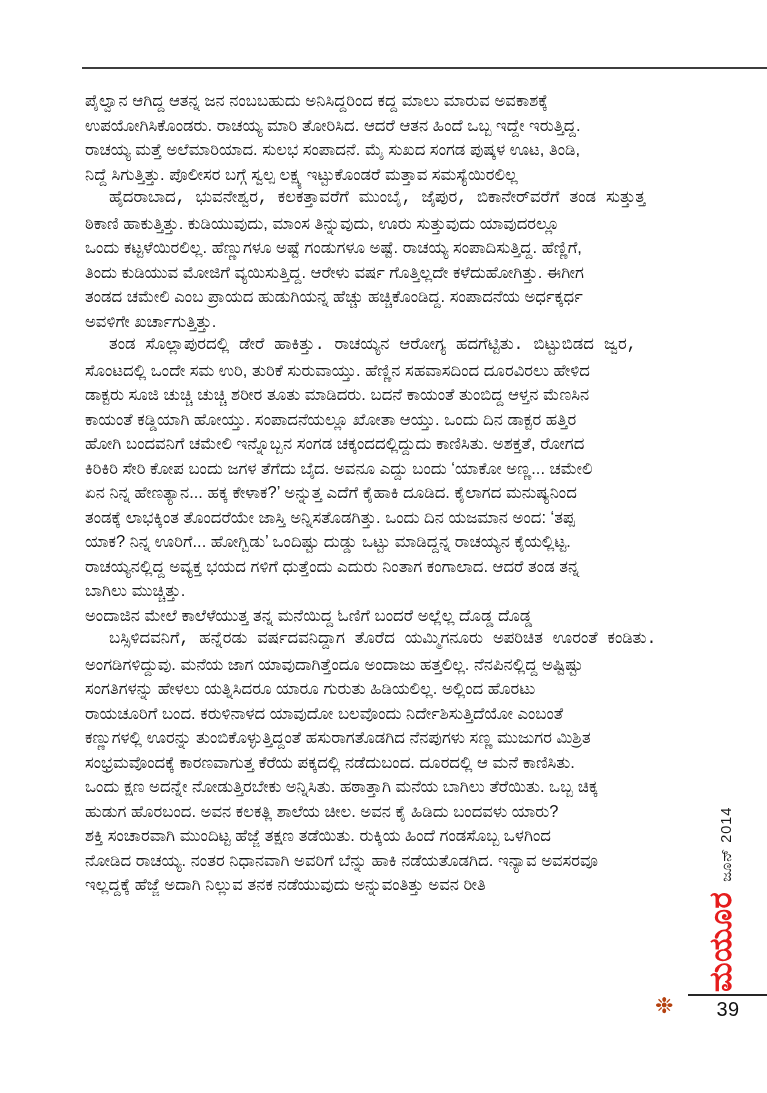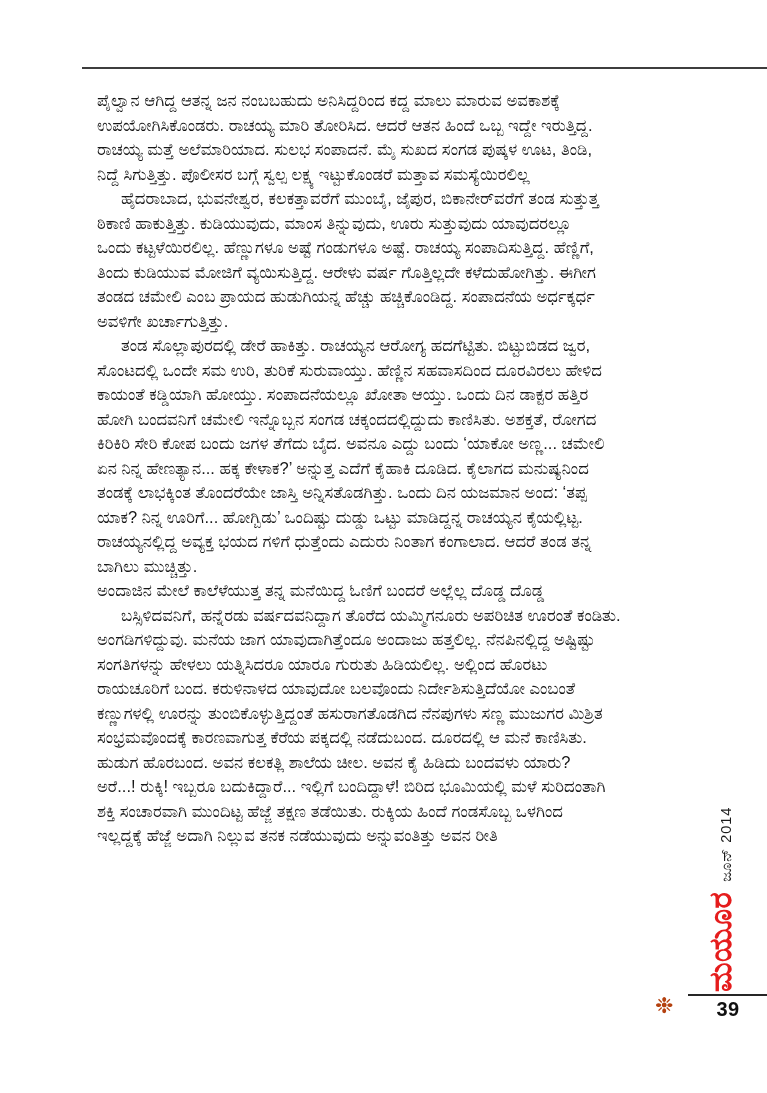--- a/index.html
+++ b/index.html
@@ -33,24 +33,24 @@
     top: 88px;
     width: 582px;
     color: #161616;
     font-size: 16.5px;
   }
   .body-text .line {
     height: 24.5px;
     line-height: 24.5px;
     white-space: nowrap;
     overflow: visible;
-    margin-left: 12px;
   }
   .body-text .line.indent {
     padding-left: 24px;
+    font-family: Liberation Mono, monospace;
   }
   .spine {
     position: absolute;
     left: 703px;
     top: 992px;
     width: 196px;
     height: 54px;
     transform: rotate(-90deg);
     transform-origin: top left;
     display: flex;
@@ -85,21 +85,21 @@
     line-height: 24px;
     color: #b4410f;
   }
   .page-number {
     position: absolute;
     left: 700px;
     top: 998px;
     width: 56px;
     text-align: center;
     font-size: 20px;
-    font-weight: bold;
+    font-weight: normal;
     color: #111111;
     letter-spacing: 0.5px;
   }
 </style>
 </head>
 <body>
 
 <div class="page">
 
   <div class="top-rule"></div>
@@ -110,38 +110,40 @@
       <div class="line">ರಾಚಯ್ಯ ಮತ್ತೆ ಅಲೆಮಾರಿಯಾದ. ಸುಲಭ ಸಂಪಾದನೆ. ಮೈ ಸುಖದ ಸಂಗಡ ಪುಷ್ಕಳ ಊಟ, ತಿಂಡಿ,</div>
       <div class="line">ನಿದ್ದೆ ಸಿಗುತ್ತಿತ್ತು. ಪೊಲೀಸರ ಬಗ್ಗೆ ಸ್ವಲ್ಪ ಲಕ್ಷ್ಯ ಇಟ್ಟುಕೊಂಡರೆ ಮತ್ತಾವ ಸಮಸ್ಯೆಯಿರಲಿಲ್ಲ</div>
       <div class="line indent">ಹೈದರಾಬಾದ, ಭುವನೇಶ್ವರ, ಕಲಕತ್ತಾವರೆಗೆ ಮುಂಬೈ, ಜೈಪುರ, ಬಿಕಾನೇರ್‌ವರೆಗೆ ತಂಡ ಸುತ್ತುತ್ತ</div>
       <div class="line">ಠಿಕಾಣಿ ಹಾಕುತ್ತಿತ್ತು. ಕುಡಿಯುವುದು, ಮಾಂಸ ತಿನ್ನುವುದು, ಊರು ಸುತ್ತುವುದು ಯಾವುದರಲ್ಲೂ</div>
       <div class="line">ಒಂದು ಕಟ್ಟಳೆಯಿರಲಿಲ್ಲ. ಹೆಣ್ಣುಗಳೂ ಅಷ್ಟೆ ಗಂಡುಗಳೂ ಅಷ್ಟೆ. ರಾಚಯ್ಯ ಸಂಪಾದಿಸುತ್ತಿದ್ದ. ಹೆಣ್ಣಿಗೆ,</div>
       <div class="line">ತಿಂದು ಕುಡಿಯುವ ಮೋಜಿಗೆ ವ್ಯಯಿಸುತ್ತಿದ್ದ. ಆರೇಳು ವರ್ಷ ಗೊತ್ತಿಲ್ಲದೇ ಕಳೆದುಹೋಗಿತ್ತು. ಈಗೀಗ</div>
       <div class="line">ತಂಡದ ಚಮೇಲಿ ಎಂಬ ಪ್ರಾಯದ ಹುಡುಗಿಯನ್ನ ಹೆಚ್ಚು ಹಚ್ಚಿಕೊಂಡಿದ್ದ. ಸಂಪಾದನೆಯ ಅರ್ಧಕ್ಕರ್ಧ</div>
       <div class="line">ಅವಳಿಗೇ ಖರ್ಚಾಗುತ್ತಿತ್ತು.</div>
       <div class="line indent">ತಂಡ ಸೊಲ್ಲಾಪುರದಲ್ಲಿ ಡೇರೆ ಹಾಕಿತ್ತು. ರಾಚಯ್ಯನ ಆರೋಗ್ಯ ಹದಗೆಟ್ಟಿತು. ಬಿಟ್ಟುಬಿಡದ ಜ್ವರ,</div>
       <div class="line">ಸೊಂಟದಲ್ಲಿ ಒಂದೇ ಸಮ ಉರಿ, ತುರಿಕೆ ಸುರುವಾಯ್ತು. ಹೆಣ್ಣಿನ ಸಹವಾಸದಿಂದ ದೂರವಿರಲು ಹೇಳಿದ</div>
+      <div class="line">ಡಾಕ್ಟರು ಸೂಜಿ ಚುಚ್ಚಿ ಚುಚ್ಚಿ ಶರೀರ ತೂತು ಮಾಡಿದರು. ಬದನೆ ಕಾಯಂತೆ ತುಂಬಿದ್ದ ಆಳ್ತನ ಮೆಣಸಿನ</div>
       <div class="line">ಕಾಯಂತೆ ಕಡ್ಡಿಯಾಗಿ ಹೋಯ್ತು. ಸಂಪಾದನೆಯಲ್ಲೂ ಖೋತಾ ಆಯ್ತು. ಒಂದು ದಿನ ಡಾಕ್ಟರ ಹತ್ತಿರ</div>
       <div class="line">ಹೋಗಿ ಬಂದವನಿಗೆ ಚಮೇಲಿ ಇನ್ನೊಬ್ಬನ ಸಂಗಡ ಚಕ್ಕಂದದಲ್ಲಿದ್ದುದು ಕಾಣಿಸಿತು. ಅಶಕ್ತತೆ, ರೋಗದ</div>
       <div class="line">ಕಿರಿಕಿರಿ ಸೇರಿ ಕೋಪ ಬಂದು ಜಗಳ ತೆಗೆದು ಬೈದ. ಅವನೂ ಎದ್ದು ಬಂದು ‘ಯಾಕೋ ಅಣ್ಣ... ಚಮೇಲಿ</div>
       <div class="line">ಏನ ನಿನ್ನ ಹೇಣತ್ಯಾನ... ಹಕ್ಕ ಕೇಳಾಕ?’ ಅನ್ನುತ್ತ ಎದೆಗೆ ಕೈಹಾಕಿ ದೂಡಿದ. ಕೈಲಾಗದ ಮನುಷ್ಯನಿಂದ</div>
       <div class="line">ತಂಡಕ್ಕೆ ಲಾಭಕ್ಕಿಂತ ತೊಂದರೆಯೇ ಜಾಸ್ತಿ ಅನ್ನಿಸತೊಡಗಿತ್ತು. ಒಂದು ದಿನ ಯಜಮಾನ ಅಂದ: ‘ತಪ್ಪ</div>
       <div class="line">ಯಾಕ? ನಿನ್ನ ಊರಿಗೆ... ಹೋಗ್ಬಿಡು’ ಒಂದಿಷ್ಟು ದುಡ್ಡು ಒಟ್ಟು ಮಾಡಿದ್ದನ್ನ ರಾಚಯ್ಯನ ಕೈಯಲ್ಲಿಟ್ಟ.</div>
       <div class="line">ರಾಚಯ್ಯನಲ್ಲಿದ್ದ ಅವ್ಯಕ್ತ ಭಯದ ಗಳಿಗೆ ಧುತ್ತೆಂದು ಎದುರು ನಿಂತಾಗ ಕಂಗಾಲಾದ. ಆದರೆ ತಂಡ ತನ್ನ</div>
       <div class="line">ಬಾಗಿಲು ಮುಚ್ಚಿತ್ತು.</div>
       <div class="line">ಅಂದಾಜಿನ ಮೇಲೆ ಕಾಲೆಳೆಯುತ್ತ ತನ್ನ ಮನೆಯಿದ್ದ ಓಣಿಗೆ ಬಂದರೆ ಅಲ್ಲೆಲ್ಲ ದೊಡ್ಡ ದೊಡ್ಡ</div>
       <div class="line indent">ಬಸ್ಸಿಳಿದವನಿಗೆ, ಹನ್ನೆರಡು ವರ್ಷದವನಿದ್ದಾಗ ತೊರೆದ ಯಮ್ಮಿಗನೂರು ಅಪರಿಚಿತ ಊರಂತೆ ಕಂಡಿತು.</div>
       <div class="line">ಅಂಗಡಿಗಳಿದ್ದುವು. ಮನೆಯ ಜಾಗ ಯಾವುದಾಗಿತ್ತೆಂದೂ ಅಂದಾಜು ಹತ್ತಲಿಲ್ಲ. ನೆನಪಿನಲ್ಲಿದ್ದ ಅಷ್ಟಿಷ್ಟು</div>
       <div class="line">ಸಂಗತಿಗಳನ್ನು ಹೇಳಲು ಯತ್ನಿಸಿದರೂ ಯಾರೂ ಗುರುತು ಹಿಡಿಯಲಿಲ್ಲ. ಅಲ್ಲಿಂದ ಹೊರಟು</div>
       <div class="line">ರಾಯಚೂರಿಗೆ ಬಂದ. ಕರುಳಿನಾಳದ ಯಾವುದೋ ಬಲವೊಂದು ನಿರ್ದೇಶಿಸುತ್ತಿದೆಯೋ ಎಂಬಂತೆ</div>
       <div class="line">ಕಣ್ಣುಗಳಲ್ಲಿ ಊರನ್ನು ತುಂಬಿಕೊಳ್ಳುತ್ತಿದ್ದಂತೆ ಹಸುರಾಗತೊಡಗಿದ ನೆನಪುಗಳು ಸಣ್ಣ ಮುಜುಗರ ಮಿಶ್ರಿತ</div>
       <div class="line">ಸಂಭ್ರಮವೊಂದಕ್ಕೆ ಕಾರಣವಾಗುತ್ತ ಕೆರೆಯ ಪಕ್ಕದಲ್ಲಿ ನಡೆದುಬಂದ. ದೂರದಲ್ಲಿ ಆ ಮನೆ ಕಾಣಿಸಿತು.</div>
+      <div class="line">ಒಂದು ಕ್ಷಣ ಅದನ್ನೇ ನೋಡುತ್ತಿರಬೇಕು ಅನ್ನಿಸಿತು. ಹಠಾತ್ತಾಗಿ ಮನೆಯ ಬಾಗಿಲು ತೆರೆಯಿತು. ಒಬ್ಬ ಚಿಕ್ಕ</div>
       <div class="line">ಹುಡುಗ ಹೊರಬಂದ. ಅವನ ಕಲಕತ್ಲಿ ಶಾಲೆಯ ಚೀಲ. ಅವನ ಕೈ ಹಿಡಿದು ಬಂದವಳು ಯಾರು?</div>
-      <div class="line">ಅರೆ...! ರುಕ್ಕಿ! ಇಬ್ಬರೂ ಬದುಕಿದ್ದಾರೆ... ಇಲ್ಲಿಗೆ ಬಂದಿದ್ದಾಳೆ! ಬಿರಿದ ಭೂಮಿಯಲ್ಲಿ ಮಳೆ ಸುರಿದಂತಾಗಿ</div>
       <div class="line">ಶಕ್ತಿ ಸಂಚಾರವಾಗಿ ಮುಂದಿಟ್ಟ ಹೆಜ್ಜೆ ತಕ್ಷಣ ತಡೆಯಿತು. ರುಕ್ಕಿಯ ಹಿಂದೆ ಗಂಡಸೊಬ್ಬ ಒಳಗಿಂದ</div>
+      <div class="line">ನೋಡಿದ ರಾಚಯ್ಯ. ನಂತರ ನಿಧಾನವಾಗಿ ಅವರಿಗೆ ಬೆನ್ನು ಹಾಕಿ ನಡೆಯತೊಡಗಿದ. ಇನ್ಯಾವ ಅವಸರವೂ</div>
       <div class="line">ಇಲ್ಲದ್ದಕ್ಕೆ ಹೆಜ್ಜೆ ಅದಾಗಿ ನಿಲ್ಲುವ ತನಕ ನಡೆಯುವುದು ಅನ್ನುವಂತಿತ್ತು ಅವನ ರೀತಿ</div>
     </div>
 
   <div class="spine">
     <span class="magazine-name" style="color: rgb(229, 28, 28);">ಮಯೂರ</span>
     <span class="issue-date">ಜೂನ್ 2014</span>
   </div>
 
   <span class="ornament" style="color: rgb(180, 65, 15);">❉</span>
 

